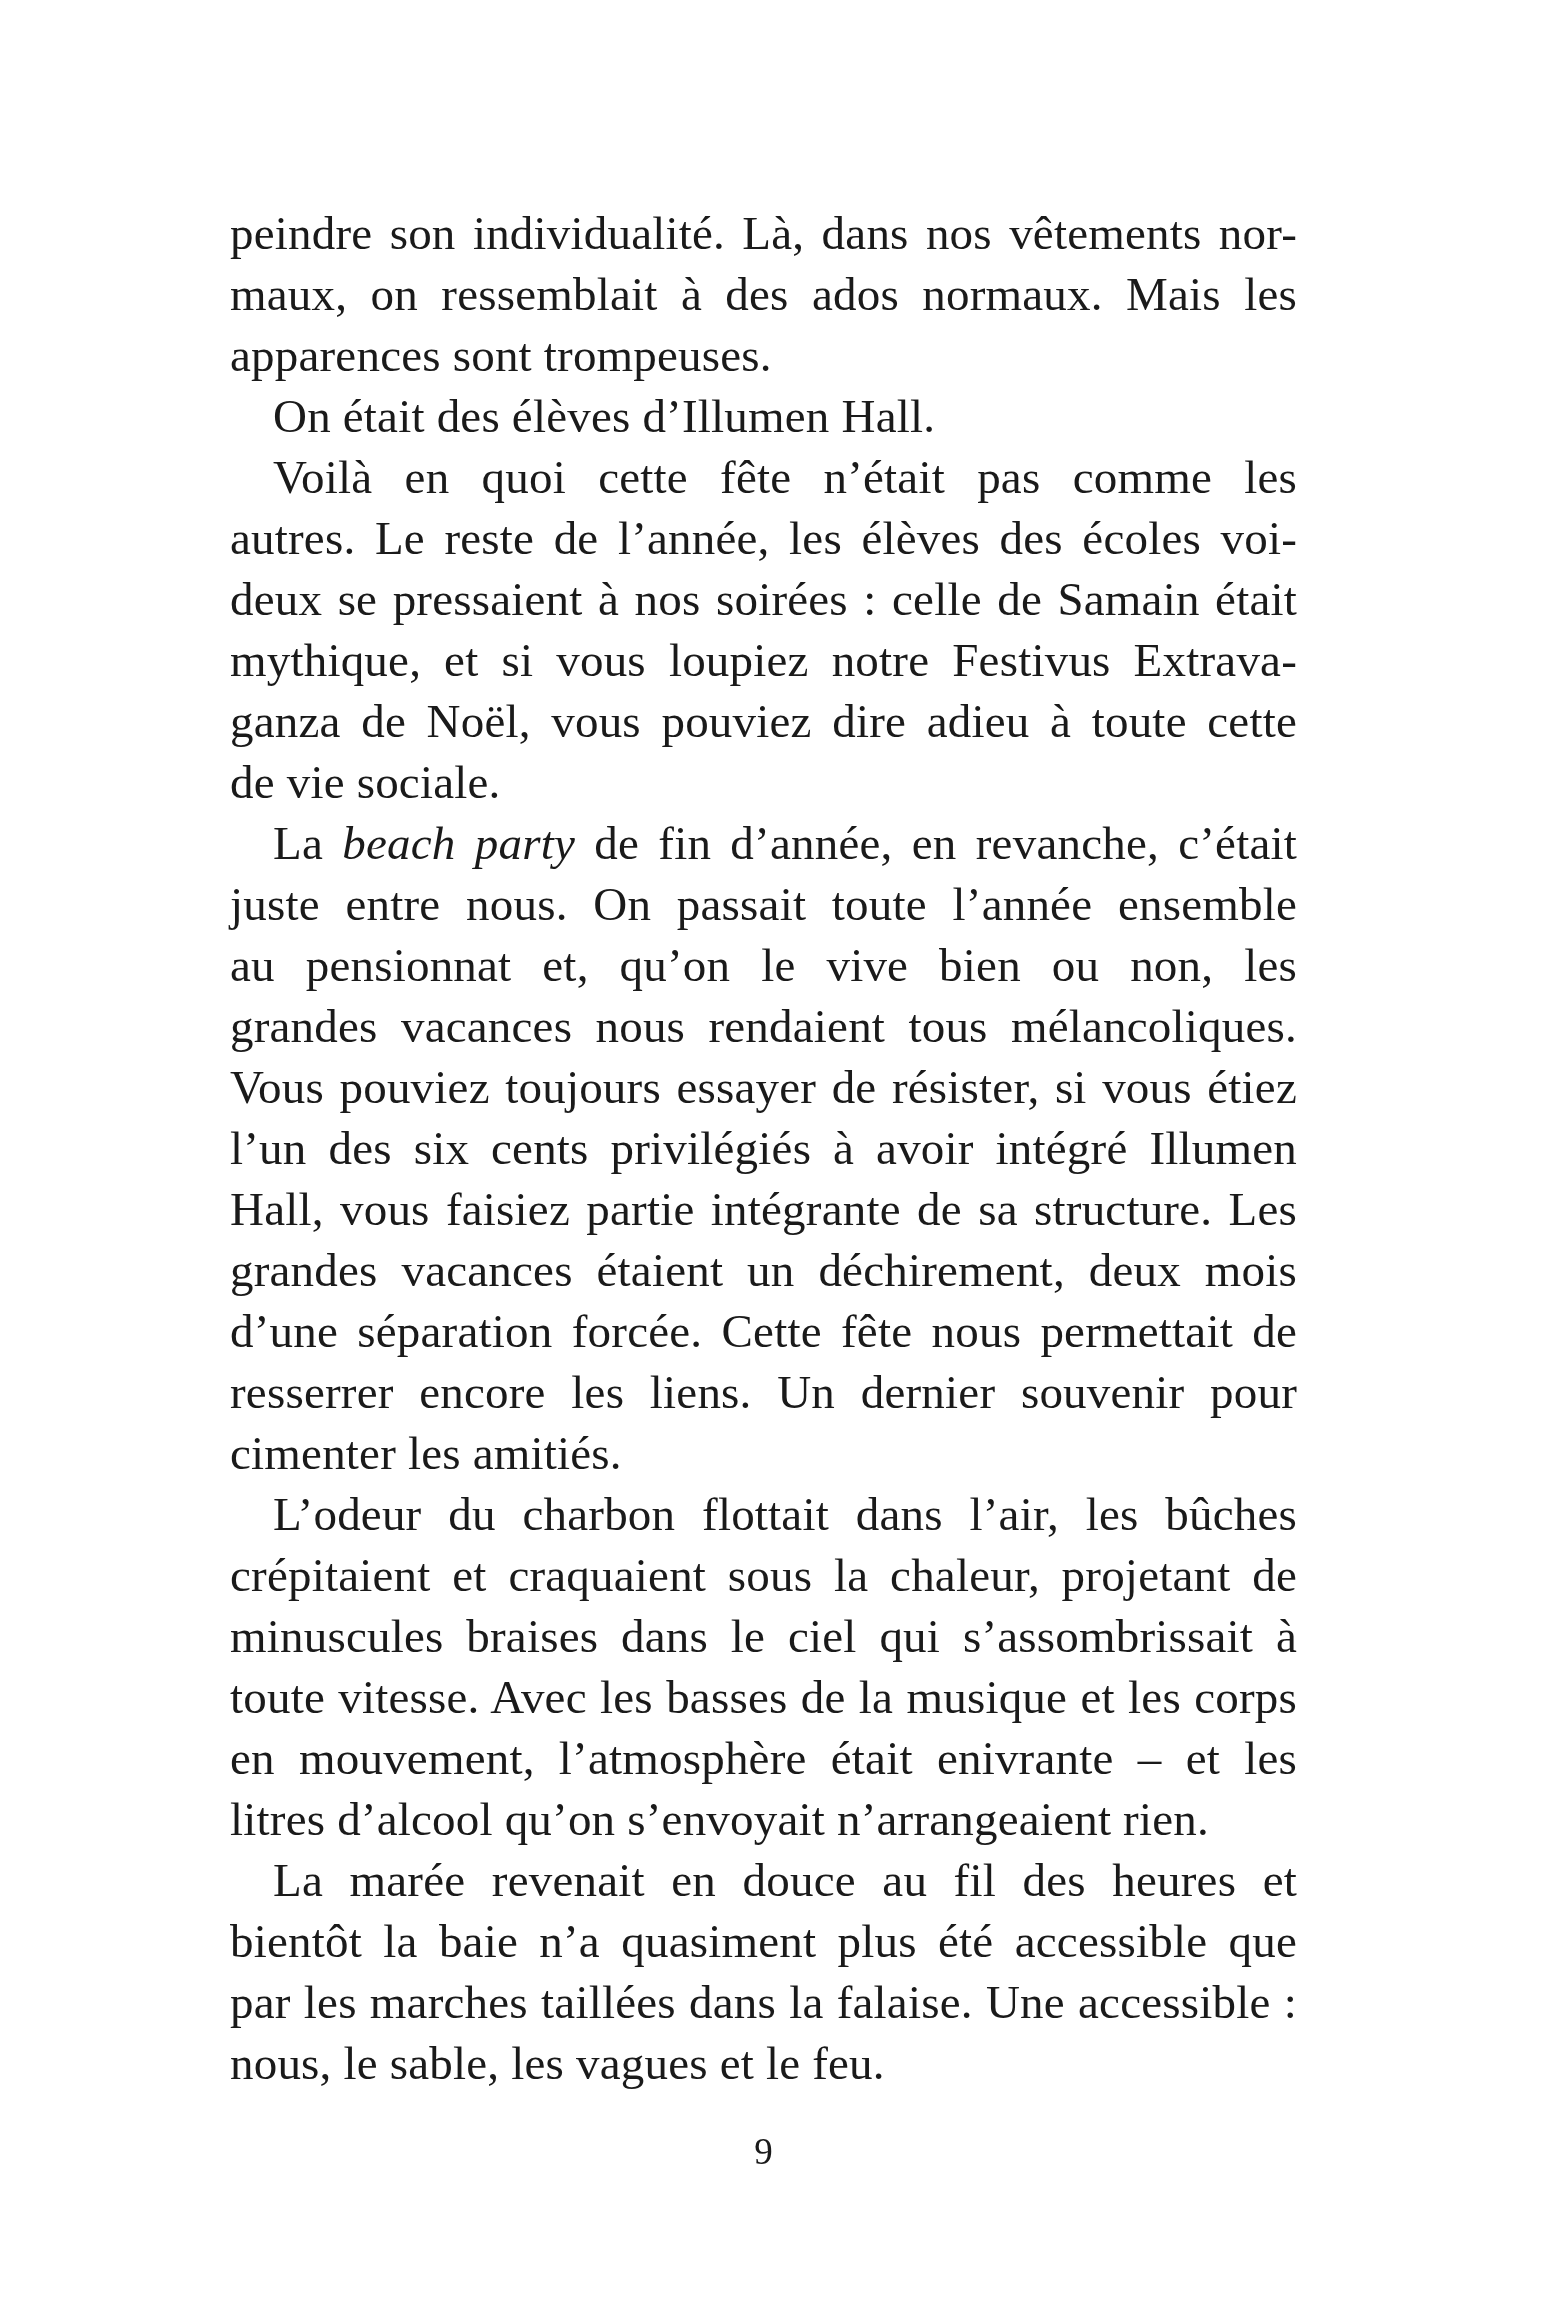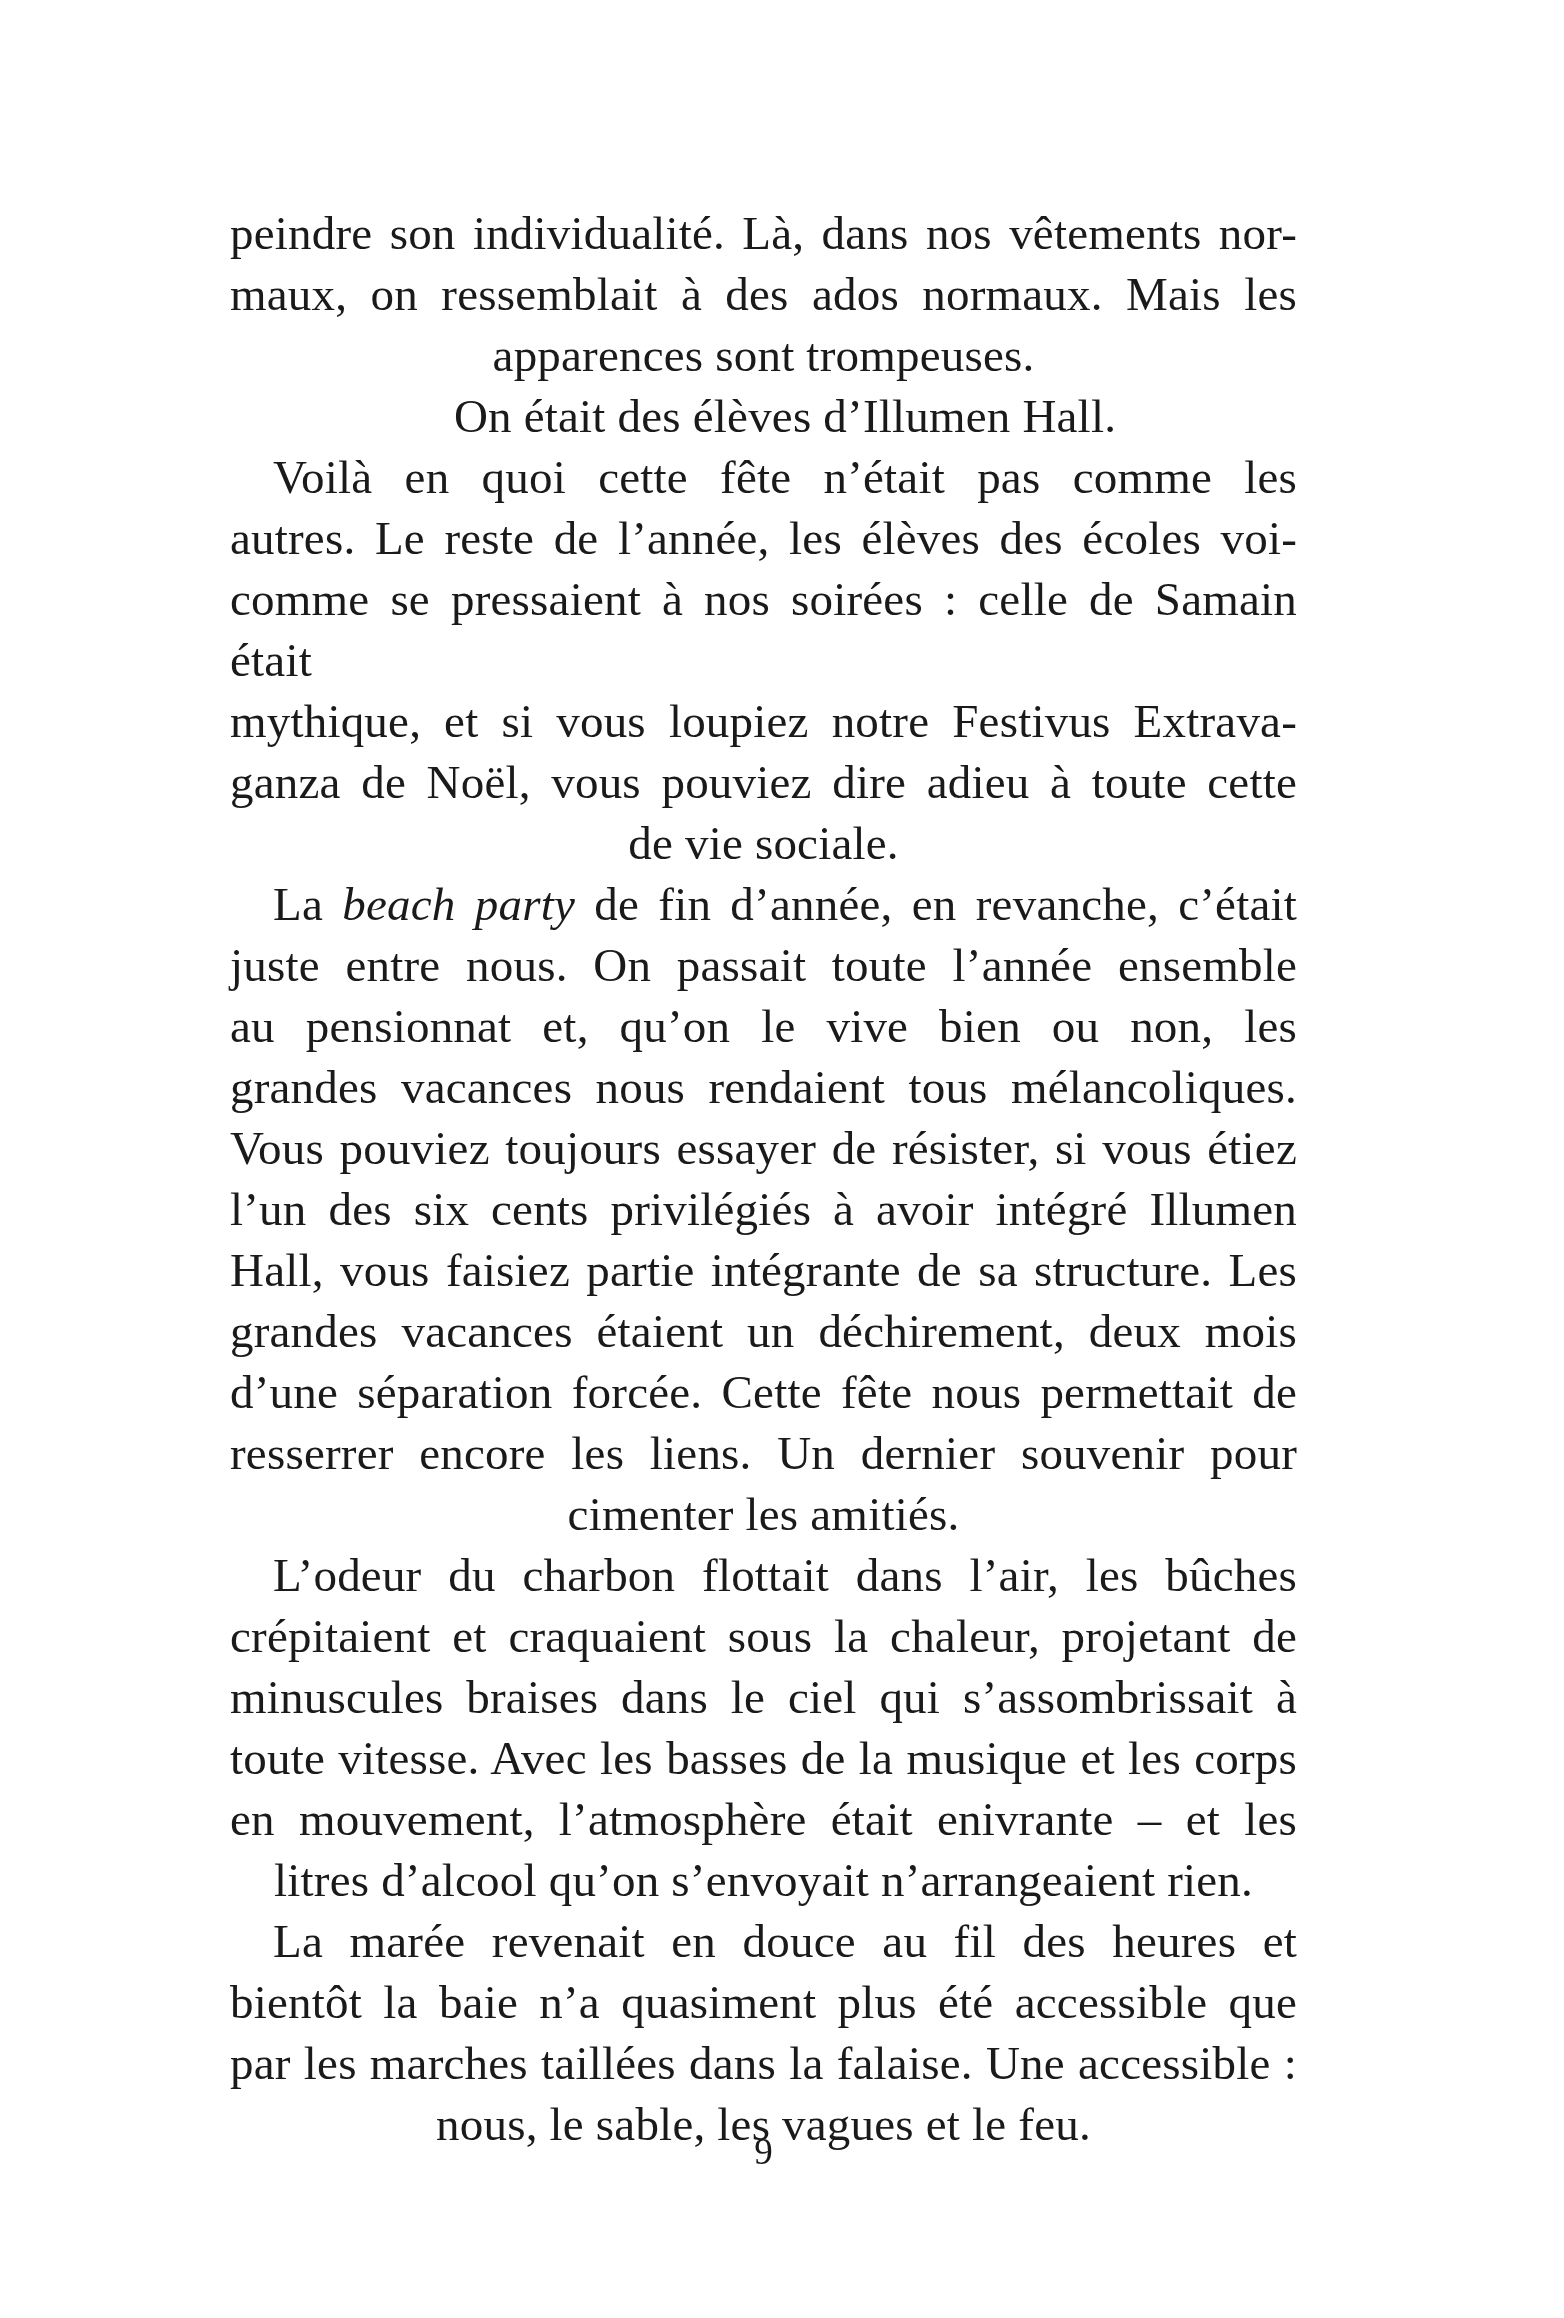--- a/index.html
+++ b/index.html
@@ -20,21 +20,21 @@
     position: absolute;
     left: 230px;
     top: 203px;
     width: 1067px;
     font-size: 47px;
     line-height: 61px;
     letter-spacing: 0.2px;
   }
   .ln {
     white-space: normal;
-    text-align: center;
+    text-align: left;
   }
   .ln.j {
     text-align: justify;
     text-align-last: justify;
     text-justify: inter-word;
   }
   .ln.ind { text-indent: 43px; }
   .it { font-style: italic; }
   .folio {
     position: absolute;
@@ -50,21 +50,21 @@
 <body style="background: rgb(255, 255, 255);">
 
 <div class="sheet" style="color: rgb(26, 26, 26);">
   <div class="text-block">
     <div class="ln j">peindre son individualité. Là, dans nos vêtements nor-</div>
     <div class="ln j">maux, on ressemblait à des ados normaux. Mais les</div>
     <div class="ln">apparences sont trompeuses.</div>
     <div class="ln ind">On était des élèves d’Illumen Hall.</div>
     <div class="ln j ind">Voilà en quoi cette fête n’était pas comme les</div>
     <div class="ln j">autres. Le reste de l’année, les élèves des écoles voi-</div>
-    <div class="ln j">comme se pressaient à nos soirées : celle de Samain était</div>
+    <div class="ln j">deux se pressaient à nos soirées : celle de Samain était</div>
     <div class="ln j">mythique, et si vous loupiez notre Festivus Extrava-</div>
     <div class="ln j">ganza de Noël, vous pouviez dire adieu à toute cette</div>
     <div class="ln">de vie sociale.</div>
     <div class="ln j ind"><span>La </span><em class="it">beach party</em><span> de fin d’année, en revanche, c’était</span></div>
     <div class="ln j">juste entre nous. On passait toute l’année ensemble</div>
     <div class="ln j">au pensionnat et, qu’on le vive bien ou non, les</div>
     <div class="ln j">grandes vacances nous rendaient tous mélancoliques.</div>
     <div class="ln j">Vous pouviez toujours essayer de résister, si vous étiez</div>
     <div class="ln j">l’un des six cents privilégiés à avoir intégré Illumen</div>
     <div class="ln j">Hall, vous faisiez partie intégrante de sa structure. Les</div>

